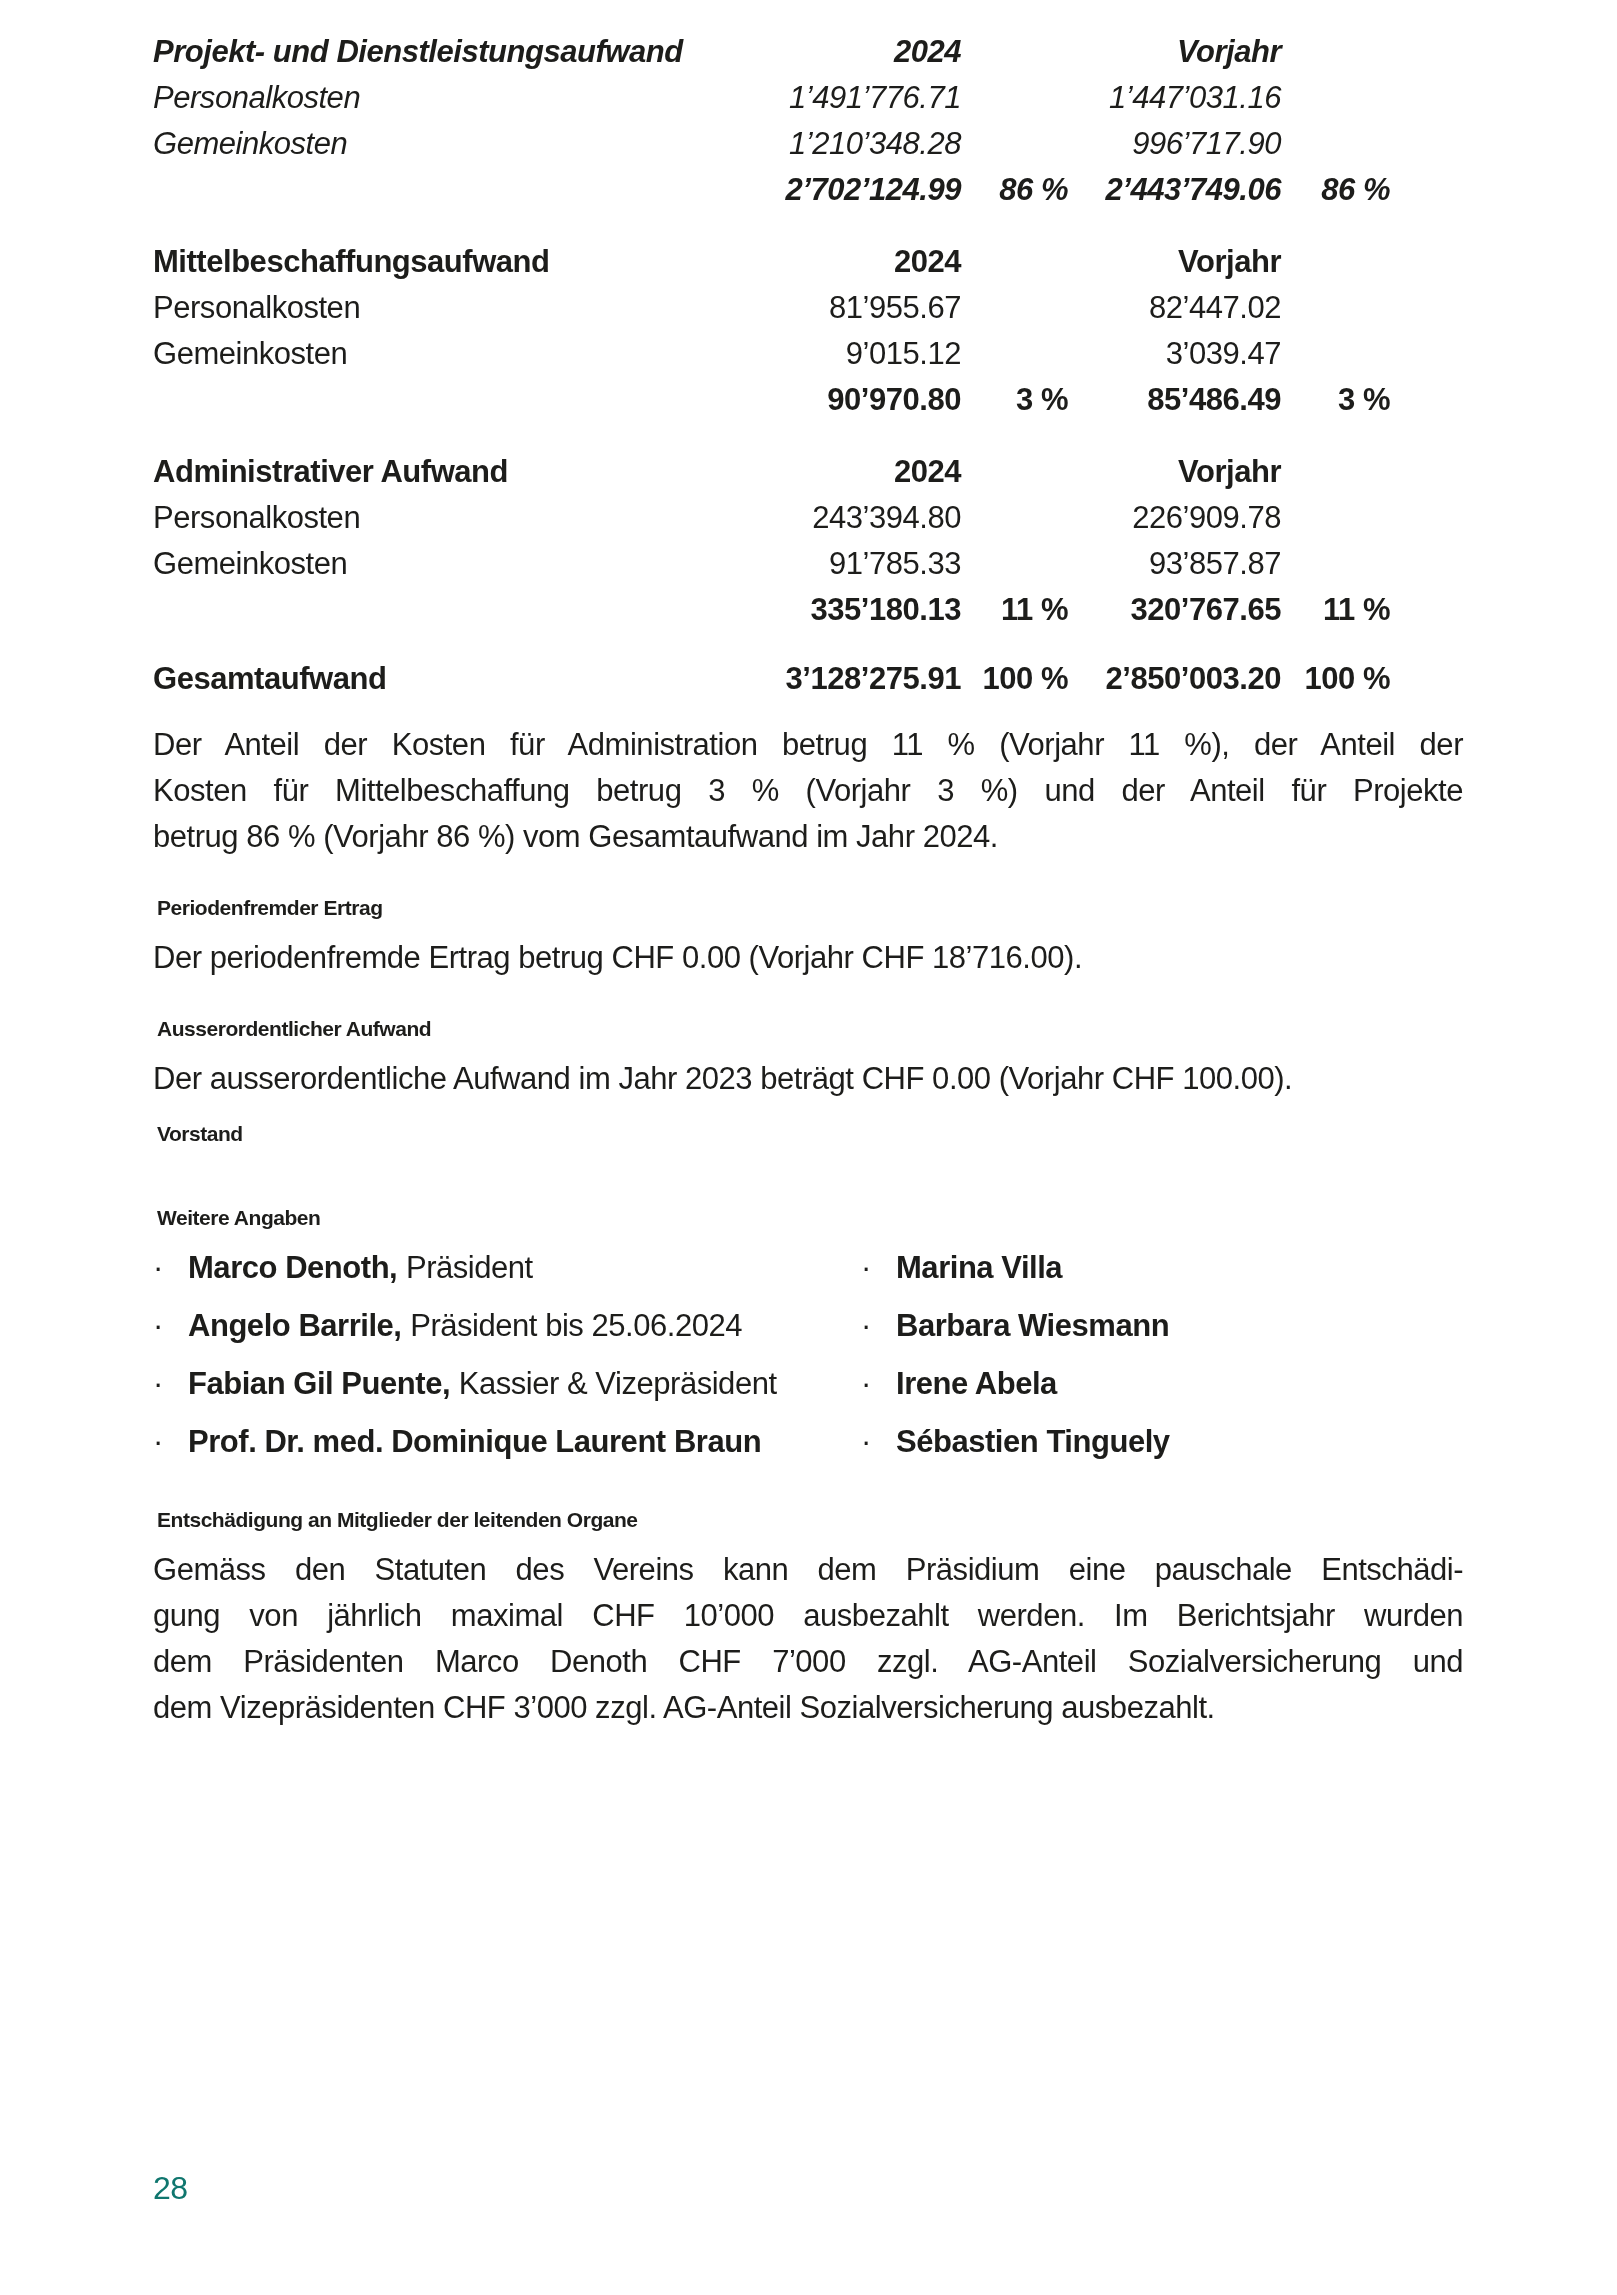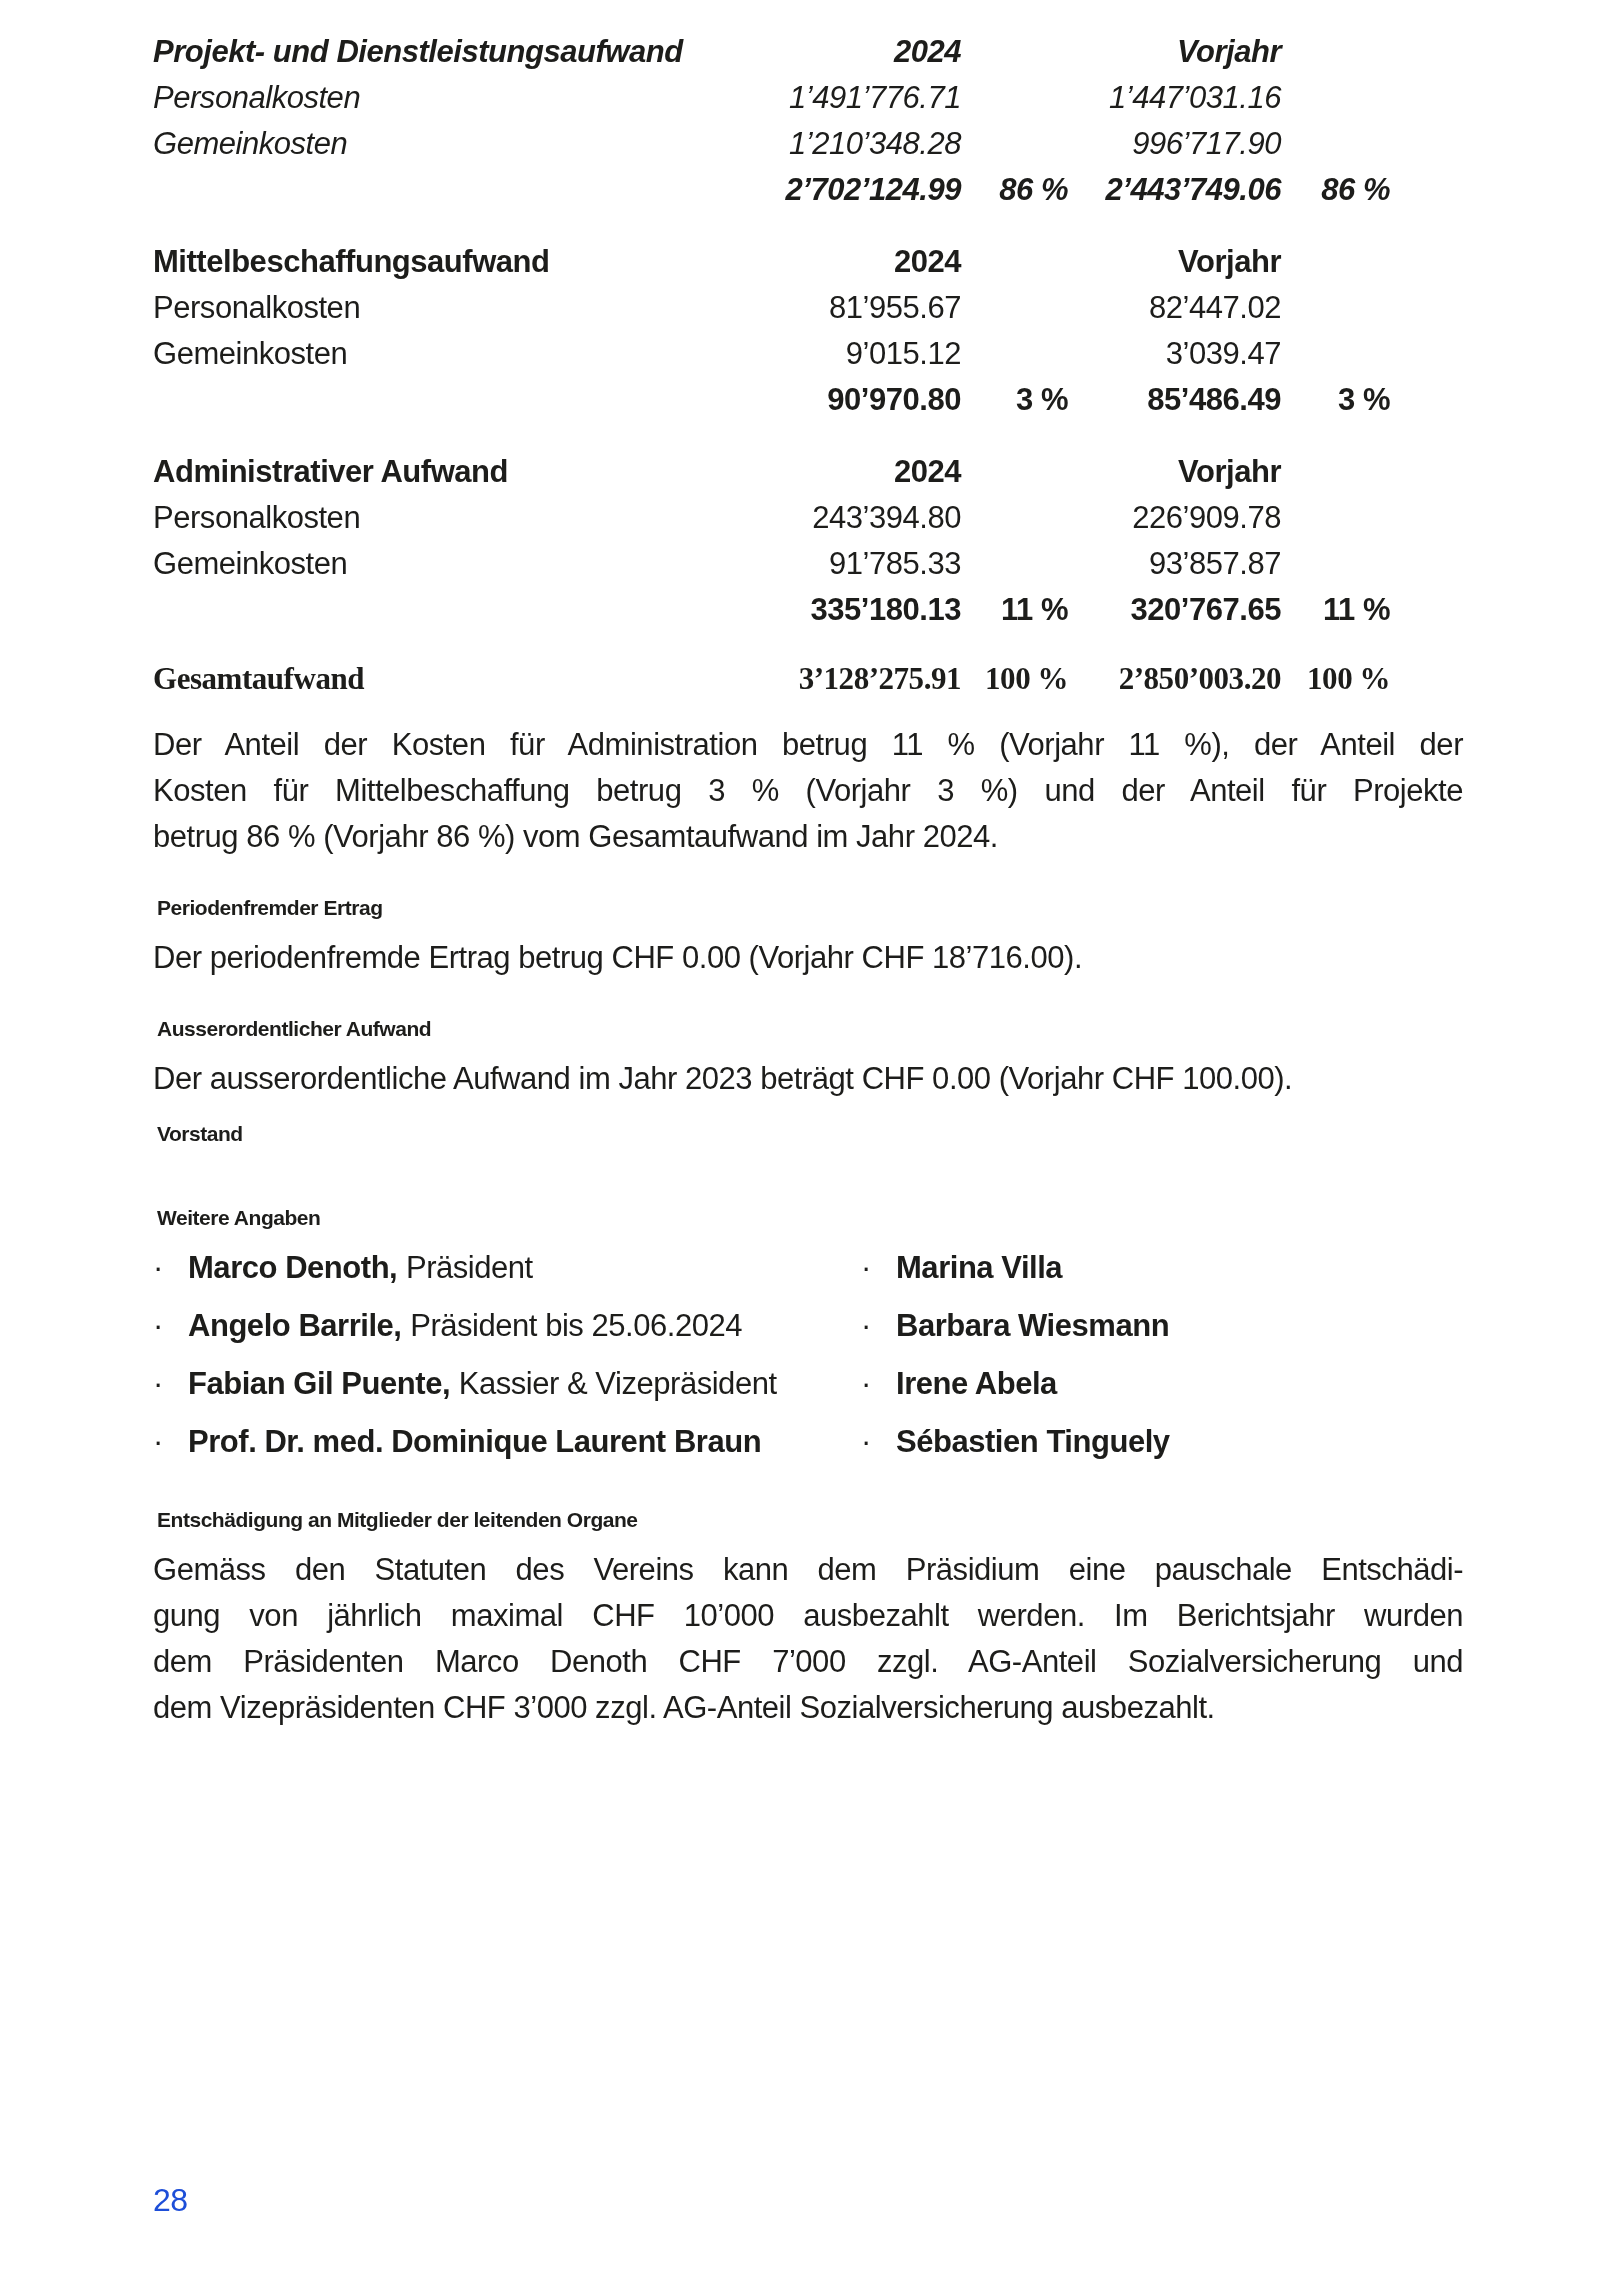--- a/index.html
+++ b/index.html
@@ -26,21 +26,21 @@
   .table { margin-top: 26px; }
   .table.first { margin-top: 29px; font-style: italic; }
   .row {
     display: grid;
     grid-template-columns: 582px 226px 107px 213px 109px;
     height: 46px;
   }
   .c { overflow: visible; white-space: nowrap; }
   .c2, .c3, .c4, .c5 { text-align: right; }
 
-  .grand-total { margin-top: 23px; font-family: Liberation Serif, serif; }
+  .grand-total { margin-top: 23px; }
 
   .share-para { margin-top: 20px; }
 
   .section-heading { margin: 4px; font-size: 21px; line-height: 46px; }
   .h-perioden { margin-top: 24.5px; }
   .h-ausserordentlich { margin-top: 25px; }
   .h-weitere { margin-top: 38px; }
   .h-vorstand { margin-top: 9.2px; }
   .h-entschaedigung { margin-top: 20px; }
 
@@ -48,24 +48,23 @@
   .board-col-left { width: 708px; flex: 0 0 auto; }
   .board-col-right { flex: 1 1 auto; }
   .board-item { display: flex; height: 46px; margin-bottom: 12.2px; }
   .bullet { width: 35px; flex: 0 0 auto; color: #1d1d1b; }
   .role:not(:empty) { margin-left: 0.28em; }
 
   .page-number {
     position: absolute;
     left: 153px;
     top: 2165px;
-    color: #1d4ed8;
+    color: #0f766e;
     font-size: 32px;
     line-height: 46px;
-    margin-top: 12px;
   }
 </style>
 </head>
 <body>
 
 <div class="page">
   <div class="content">
 
 
     <div class="table first">

